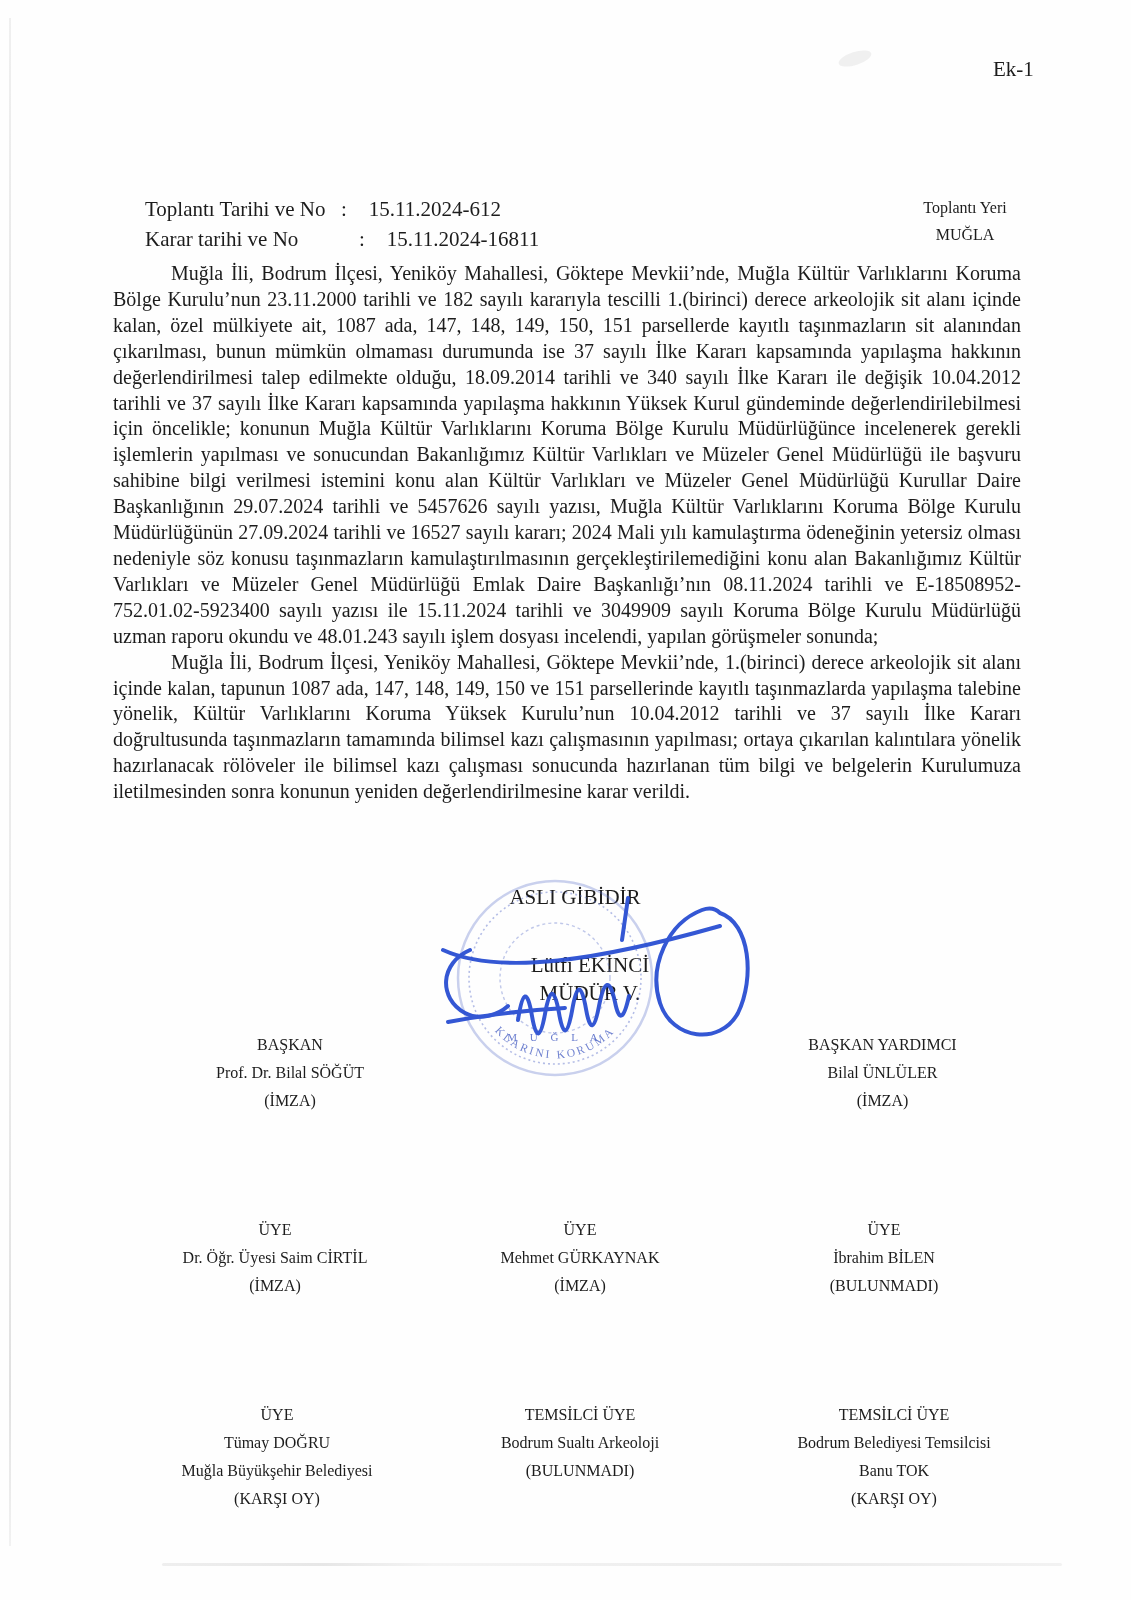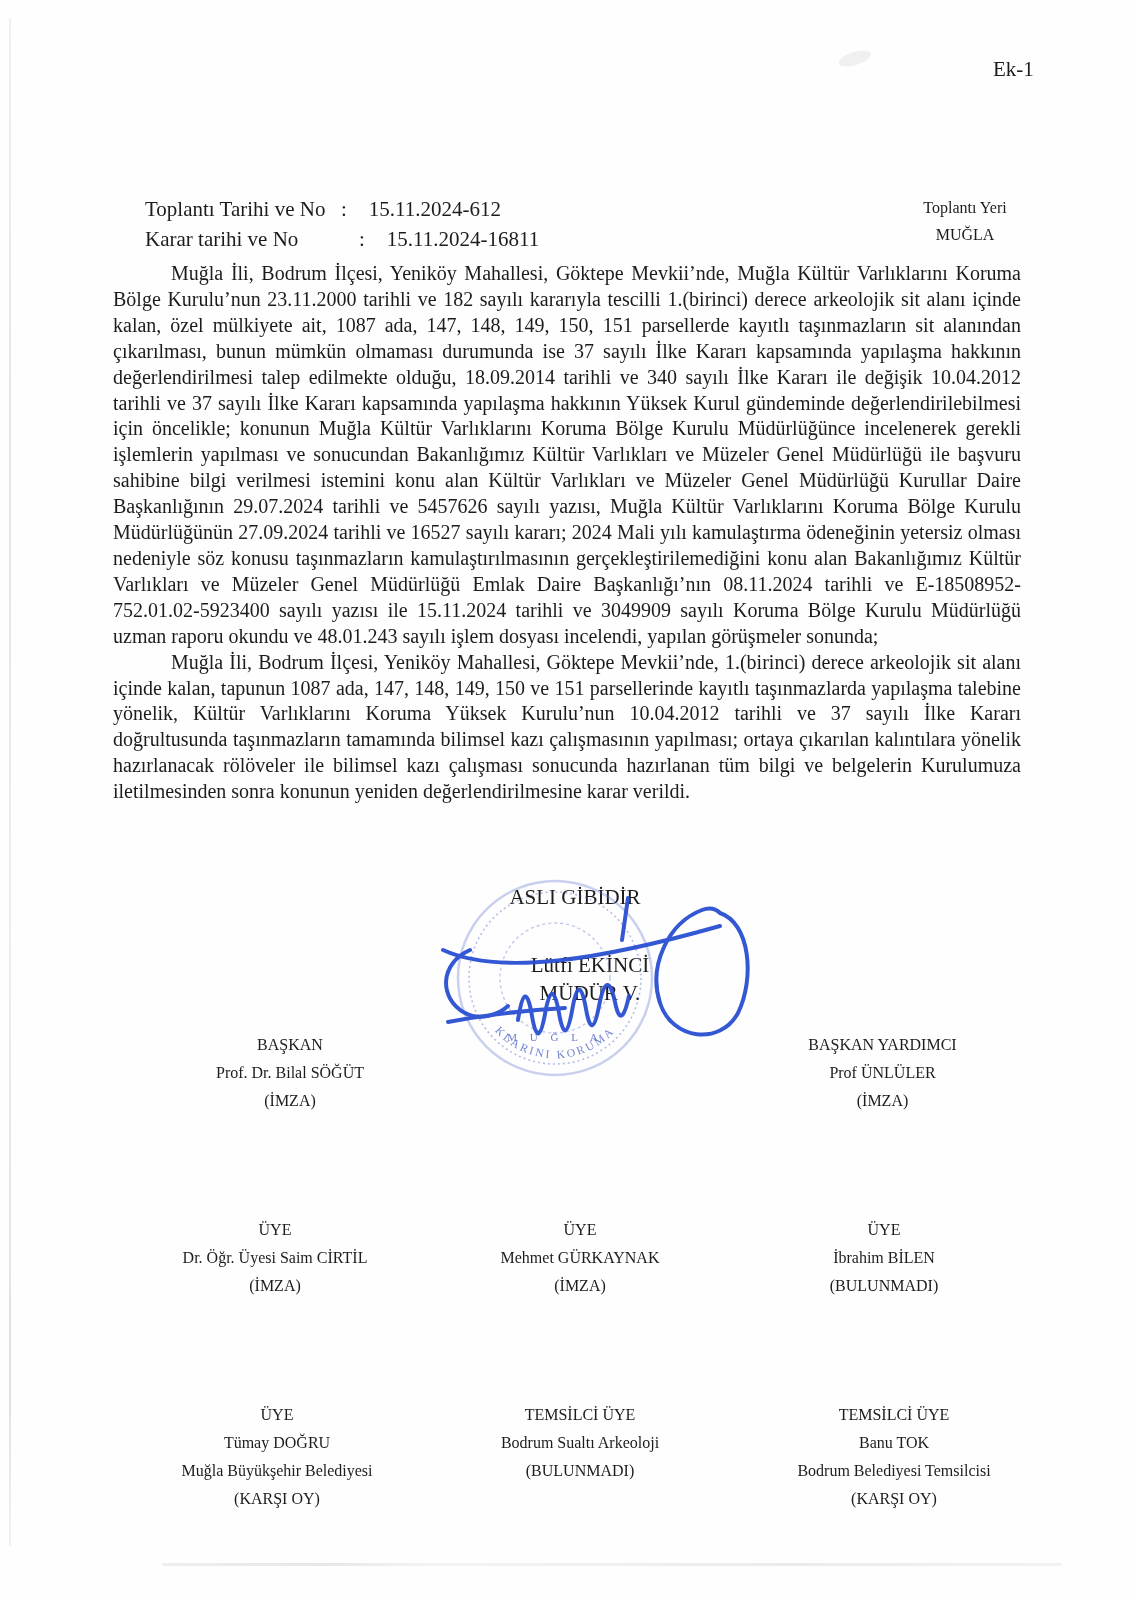--- a/index.html
+++ b/index.html
@@ -122,21 +122,21 @@
     </svg>
   </div>
 
   <div class="sig r1a">
     <div>BAŞKAN</div>
     <div>Prof. Dr. Bilal SÖĞÜT</div>
     <div>(İMZA)</div>
   </div>
   <div class="sig r1b">
     <div>BAŞKAN YARDIMCI</div>
-    <div>Prof ÜNLÜLER</div>
+    <div>Bilal ÜNLÜLER</div>
     <div>(İMZA)</div>
   </div>
 
   <div class="sig r2a">
     <div>ÜYE</div>
     <div>Dr. Öğr. Üyesi Saim CİRTİL</div>
     <div>(İMZA)</div>
   </div>
   <div class="sig r2b">
     <div>ÜYE</div>
@@ -155,18 +155,18 @@
     <div>Muğla Büyükşehir Belediyesi</div>
     <div>(KARŞI OY)</div>
   </div>
   <div class="sig r3b">
     <div>TEMSİLCİ ÜYE</div>
     <div>Bodrum Sualtı Arkeoloji</div>
     <div>(BULUNMADI)</div>
   </div>
   <div class="sig r3c">
     <div>TEMSİLCİ ÜYE</div>
+    <div>Bodrum Belediyesi Temsilcisi</div>
     <div>Banu TOK</div>
-    <div>Bodrum Belediyesi Temsilcisi</div>
     <div>(KARŞI OY)</div>
   </div>
 
 </div>
 
 </body></html>

